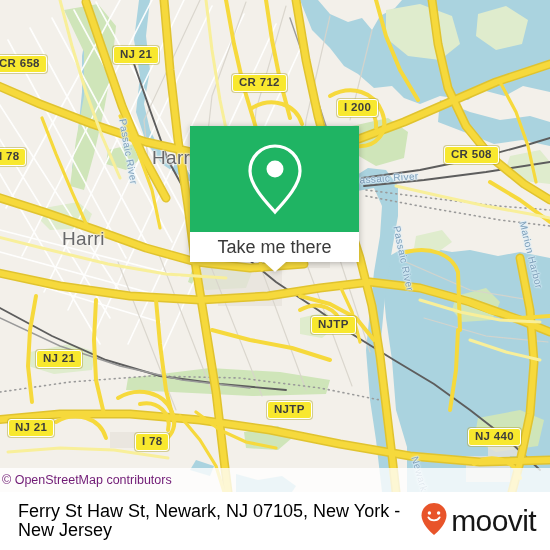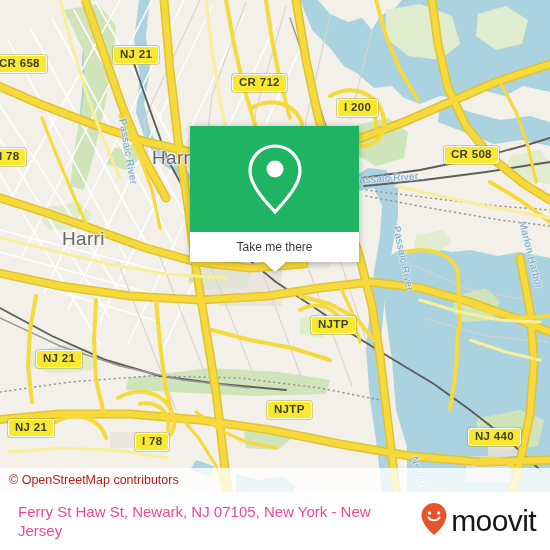--- a/index.html
+++ b/index.html
@@ -52,51 +52,51 @@
   #popup-green {
     height: 106px; background: #1fb463;
     display: flex; align-items: center; justify-content: center;
   }
   #popup-green svg { display: block; }
   #popup-foot {
     height: 30px; background: #fff;
     display: flex; align-items: center; justify-content: center;
   }
   #popup-foot span {
-    font-size: 12px; color: #3a3a3a;
+    font-size: 18px; color: #3a3a3a;
     font-family: "Liberation Sans", sans-serif;
   }
   #popup-tail {
     position: absolute; left: 50%; top: 136px;
     margin-left: -11px; width: 0; height: 0;
     border-left: 11px solid transparent;
     border-right: 11px solid transparent;
     border-top: 10px solid #fff;
   }
 
   
   #attrib {
     position: absolute; left: 0; top: 468px; width: 550px; height: 24px;
     background: rgba(255,255,255,.78);
     display: flex; align-items: center; z-index: 30;
   }
   #attrib span {
-    font-size: 12.5px; color: #b91c1c; padding-left: 9px;
+    font-size: 12.5px; color: #701a75; padding-left: 2px;
     font-family: "Liberation Sans", sans-serif;
   }
 
   
   #footer {
     position: absolute; left: 0; top: 492px; width: 550px; height: 58px;
     background: #fff; display: flex; align-items: center;
     padding: 0 14px 0 18px; z-index: 50;
   }
   #address {
-    flex: 1; font-size: 15px; line-height: 19px;
-    color: #ec4899; padding-right: 8px;
+    flex: 1; font-size: 18px; line-height: 19px;
+    color: #000000; padding-right: 8px;
     font-family: "Liberation Sans", sans-serif;
   }
   #brand { display: flex; align-items: center; gap: 3px; flex: 0 0 auto; justify-content: flex-end; }
   #brand-word {
     font-size: 30px; color: #161616; letter-spacing: -.6px;
     font-family: "Liberation Sans", sans-serif; line-height: 30px;
   }
 </style>
 </head>
 <body>

